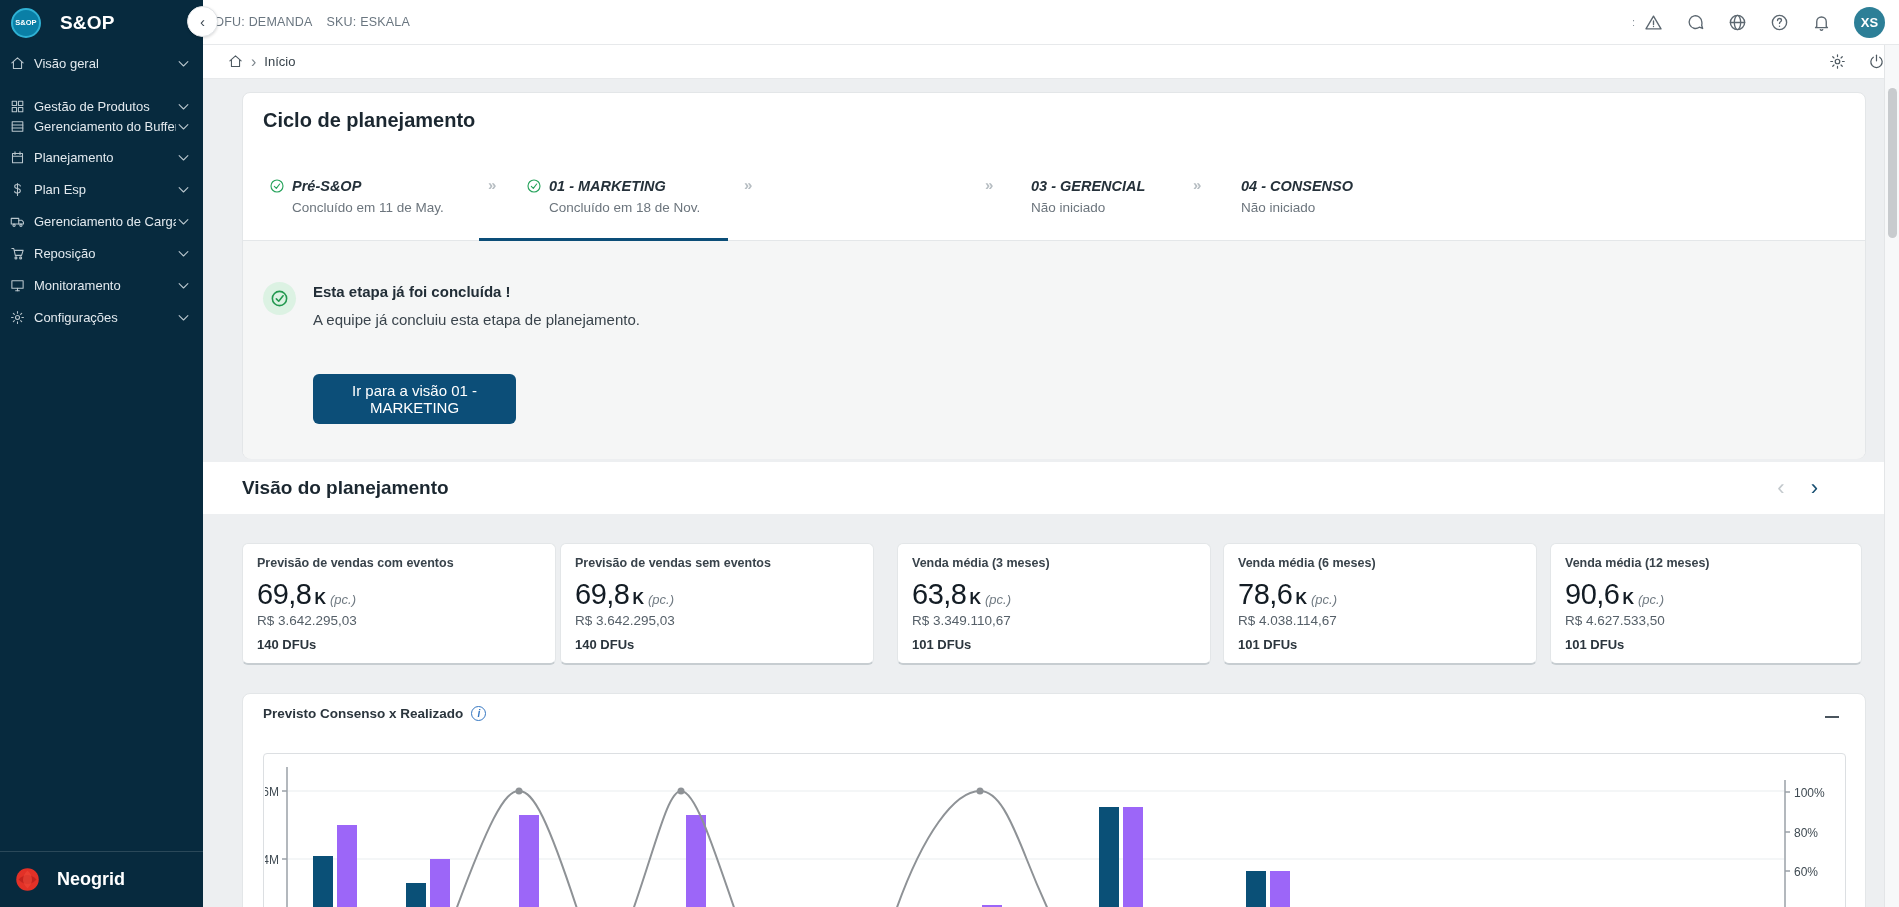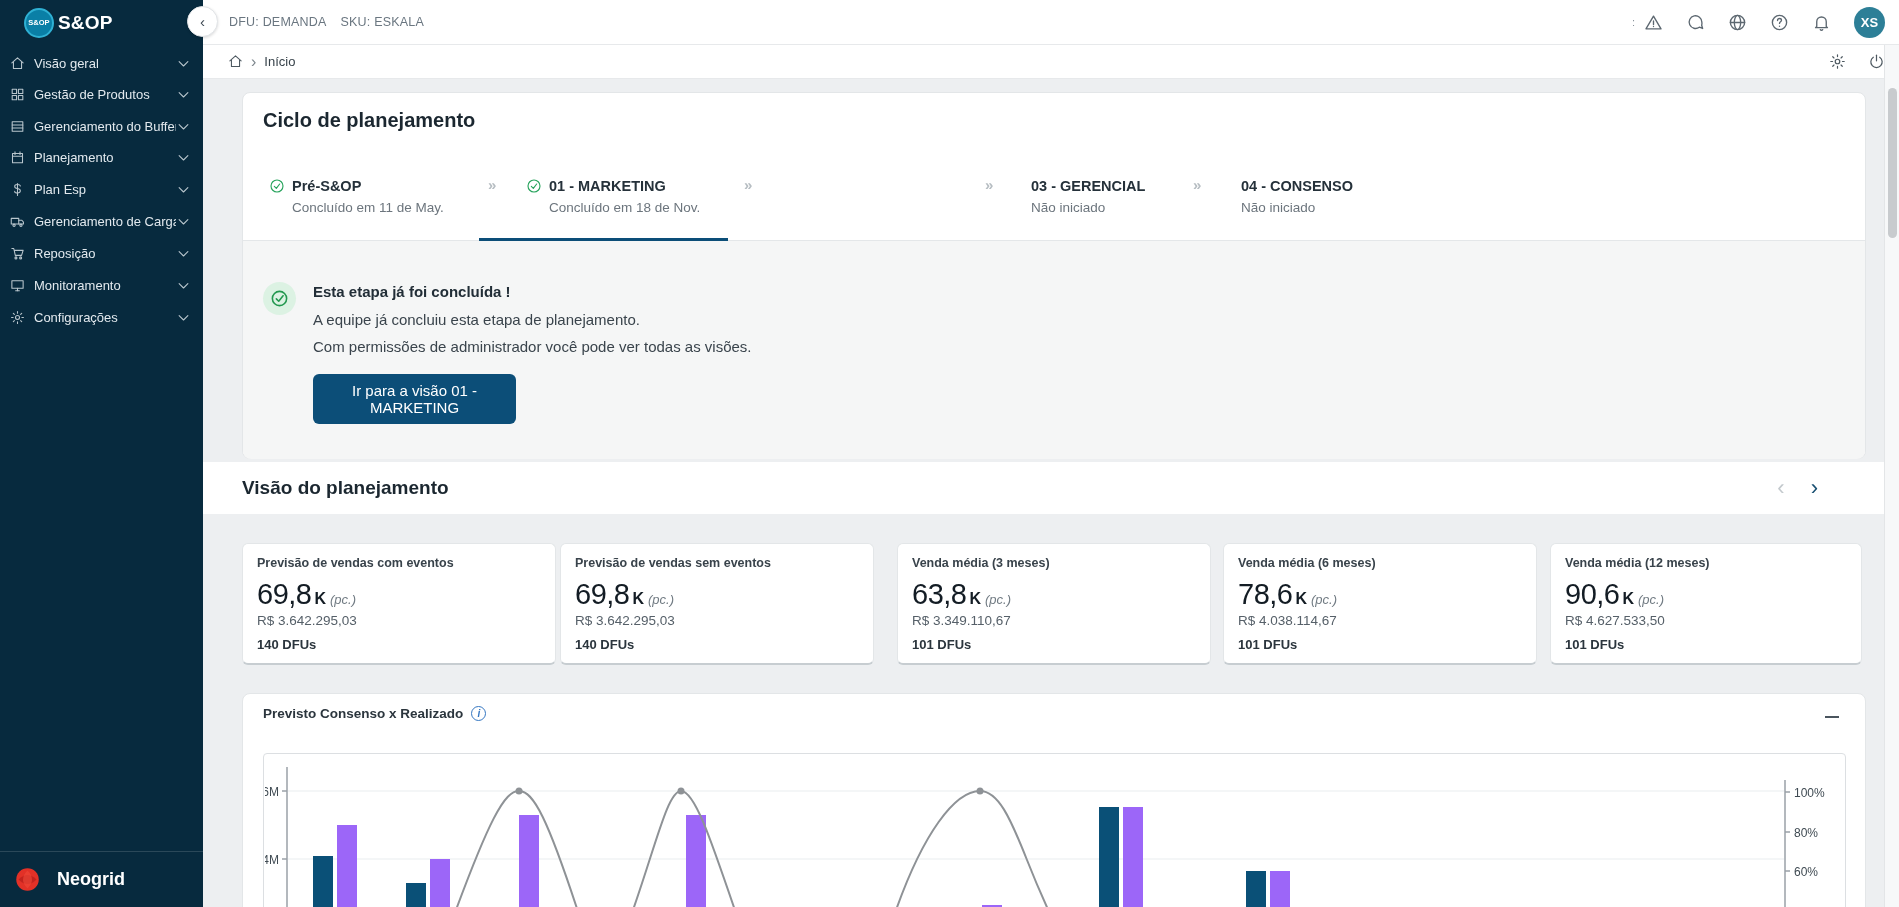--- a/index.html
+++ b/index.html
@@ -8,62 +8,62 @@
   }
   *{margin:0;padding:0;box-sizing:border-box;}
   html,body{width:1899px;height:907px;overflow:hidden;font-family:"Liberation Sans",sans-serif;}
   #page{position:relative;width:1899px;height:907px;background:var(--page);overflow:hidden;}
   .abs{position:absolute;}
   .ic{display:inline-block;vertical-align:middle;}
   svg.ic{stroke:currentColor;fill:none;stroke-width:1.7;stroke-linecap:round;stroke-linejoin:round;}
 
   
   #sidebar{left:0;top:0;width:203px;height:907px;background:var(--navy);color:#dfe7ec;z-index:3;}
-  #brand{height:45px;display:flex;align-items:center;padding-left:24px;gap:4px;}
+  #brand{height:45px;display:flex;align-items:center;padding-left:11px;gap:19px;}
   #brand-badge{width:30px;height:30px;border-radius:50%;background:#0a7fa6;border:2px solid #2fb1d4;color:#fff;
     font-size:7.5px;font-weight:bold;display:flex;align-items:center;justify-content:center;}
   #brand-name{color:#fff;font-size:19px;font-weight:bold;letter-spacing:.2px;}
   .side-item{position:absolute;left:0;width:203px;height:30px;display:flex;align-items:center;padding:0 12px 0 10px;
     font-size:13px;color:#e2e9ee;cursor:pointer;}
   .side-item .lbl{margin-left:9px;flex:1;white-space:nowrap;overflow:hidden;}
   .side-item svg.ic{width:15px;height:15px;color:#b9c6cd;flex:0 0 auto;}
   .side-item .chev{width:11px;height:11px;color:#b9c6cd;}
   #side-footer{position:absolute;left:0;bottom:0;width:203px;height:56px;border-top:1px solid rgba(255,255,255,.14);
     display:flex;align-items:center;padding-left:14px;gap:16px;}
   #ng-logo{width:27px;height:27px;}
   #ng-name{color:#fff;font-size:18px;font-weight:bold;}
 
   
   #topbar{left:203px;top:0;width:1696px;height:45px;background:#fff;border-bottom:1px solid #e7e9eb;z-index:2;
     display:flex;align-items:center;}
   #collapse-btn{left:187px;top:6px;width:31px;height:31px;border-radius:50%;background:#fff;border:1px solid #e2e5e8;
     box-shadow:0 1px 3px rgba(0,0,0,.15);z-index:4;display:flex;align-items:center;justify-content:center;
     color:#3d4852;font-size:15px;cursor:pointer;}
-  #context{margin-left:26px;font-size:12.5px;color:#6a7680;letter-spacing:.2px;display:flex;gap:14px;}
+  #context{margin-left:12px;font-size:12.5px;color:#6a7680;letter-spacing:.2px;display:flex;gap:14px;}
   #topbar-right{margin-left:auto;display:flex;align-items:center;gap:23px;padding-right:14px;color:#5c6770;}
   #topbar-right svg.ic{width:19px;height:19px;cursor:pointer;}
   #overflow-txt{font-size:11px;color:#8a939b;margin-right:-14px;}
   #avatar{width:31px;height:31px;border-radius:50%;background:#2d7f97;color:#fff;font-size:13px;font-weight:bold;
     display:flex;align-items:center;justify-content:center;cursor:pointer;}
 
   
   #crumbbar{left:203px;top:45px;width:1696px;height:34px;background:#fff;border-bottom:1px solid #e7e9eb;
     display:flex;align-items:center;padding:0 14px 0 25px;color:#37424a;}
   #crumbbar .crumb-sep{margin:0 8px;color:#7d868d;}
   #crumbbar svg.ic{width:15px;height:15px;color:#4d5860;cursor:pointer;}
   #crumb-label{font-size:13px;}
   #crumb-right{margin-left:auto;display:flex;gap:22px;color:#5c6770;}
   #crumb-right svg.ic{width:17px;height:17px;cursor:pointer;}
 
   
   #cycle-card{left:242px;top:92px;width:1624px;height:367px;background:#fff;border:1px solid var(--card-border);
     border-radius:8px;}
   #cycle-title{position:absolute;left:20px;top:16px;font-size:20px;font-weight:bold;color:var(--txt);}
   .step{position:absolute;top:63px;height:85px;cursor:pointer;}
-  .step .st-title{font-size:14.5px;font-weight:bold;color:#25313a;display:flex;align-items:center;gap:7px;margin-top:22px;}
+  .step .st-title{font-size:14.5px;font-weight:bold;color:#25313a;display:flex;align-items:center;gap:7px;margin-top:22px;font-style:italic;}
   .step .st-sub{font-size:13.5px;color:var(--sub);margin-top:6px;margin-left:23px;}
   .step.no-icon .st-sub{margin-left:0;}
   .step svg.ic{width:16px;height:16px;}
   .step .check{color:var(--green);}
   .step .pin{color:#0a5a96;}
   .step.commercial .st-title{color:#0a5a96;}
   .step-sep{position:absolute;top:83px;font-size:15px;font-weight:bold;color:#b6bdc2;letter-spacing:-2px;}
   #steps-border{position:absolute;left:0;top:147px;width:1622px;height:1px;background:#e4e7e9;}
   #steps-underline{position:absolute;left:236px;top:145px;width:249px;height:3px;background:var(--accent);}
 
@@ -125,21 +125,21 @@
     <div class="side-item" style="top:48px">
       <svg class="ic" viewBox="0 0 24 24">
           <path d="M3 11 L12 3 L21 11"></path>
           <path d="M5.5 9.5 V20 H18.5 V9.5"></path>
         </svg>
       <span class="lbl">Visão geral</span>
       <svg class="ic chev" viewBox="0 0 24 24">
           <polyline points="5 9 12 16 19 9"></polyline>
         </svg>
     </div>
-    <div class="side-item" style="top:79px">
+    <div class="side-item" style="top:91px">
       <svg class="ic" viewBox="0 0 24 24">
           <rect x="3.5" y="3.5" width="7" height="7"></rect>
           <rect x="13.5" y="3.5" width="7" height="7"></rect>
           <rect x="3.5" y="13.5" width="7" height="7"></rect>
           <rect x="13.5" y="13.5" width="7" height="7"></rect>
         </svg>
       <span class="lbl">Gestão de Produtos</span>
       <svg class="ic chev" viewBox="0 0 24 24">
           <polyline points="5 9 12 16 19 9"></polyline>
         </svg>
@@ -329,21 +329,20 @@
 
     <div id="notice">
       <div id="notice-circle">
         <svg class="ic" viewBox="0 0 24 24">
             <circle cx="12" cy="12" r="9"></circle>
             <polyline points="8 12.5 11 15.5 16.5 8.5"></polyline>
           </svg>
       </div>
       <div id="notice-title">Esta etapa já foi concluída !</div>
       <div class="notice-line" style="top:70px">A equipe já concluiu esta etapa de planejamento.</div>
-      <div class="notice-line" style="top:97px">Com permissões de administrador você pode ver todas as visões.</div>
       <button id="notice-btn">Ir para a visão 01 - MARKETING</button>
     </div>
   </div>
 
   <div id="view-band" class="abs">
     <div id="view-title">Visão do planejamento</div>
     <div id="carousel">
       <span class="prev">‹</span>
       <span class="next">›</span>
     </div>

